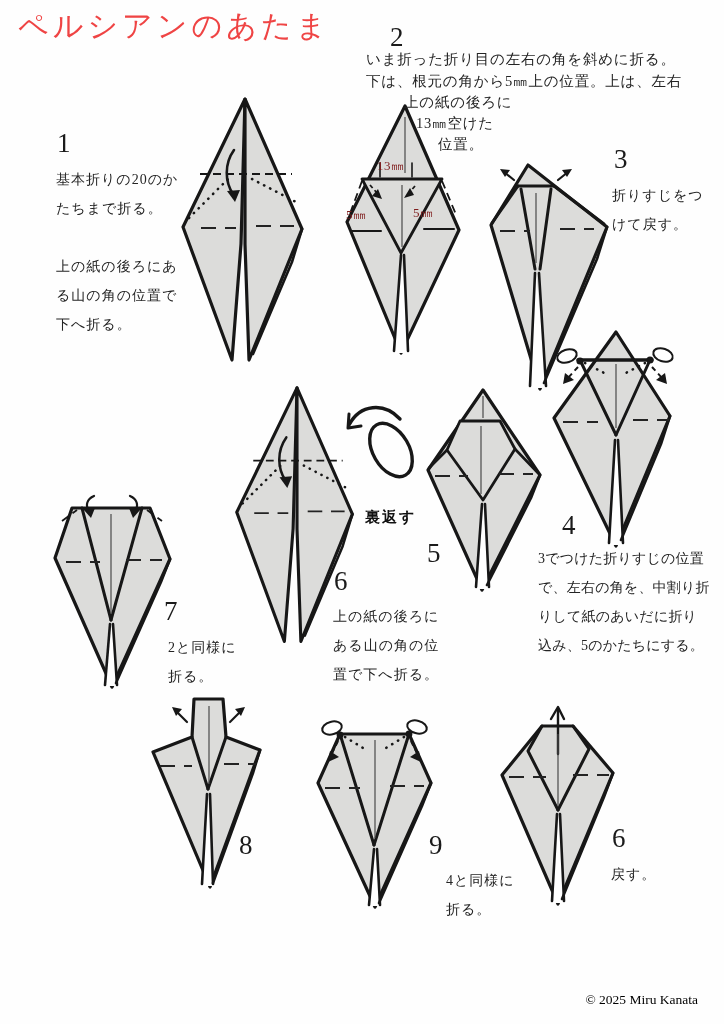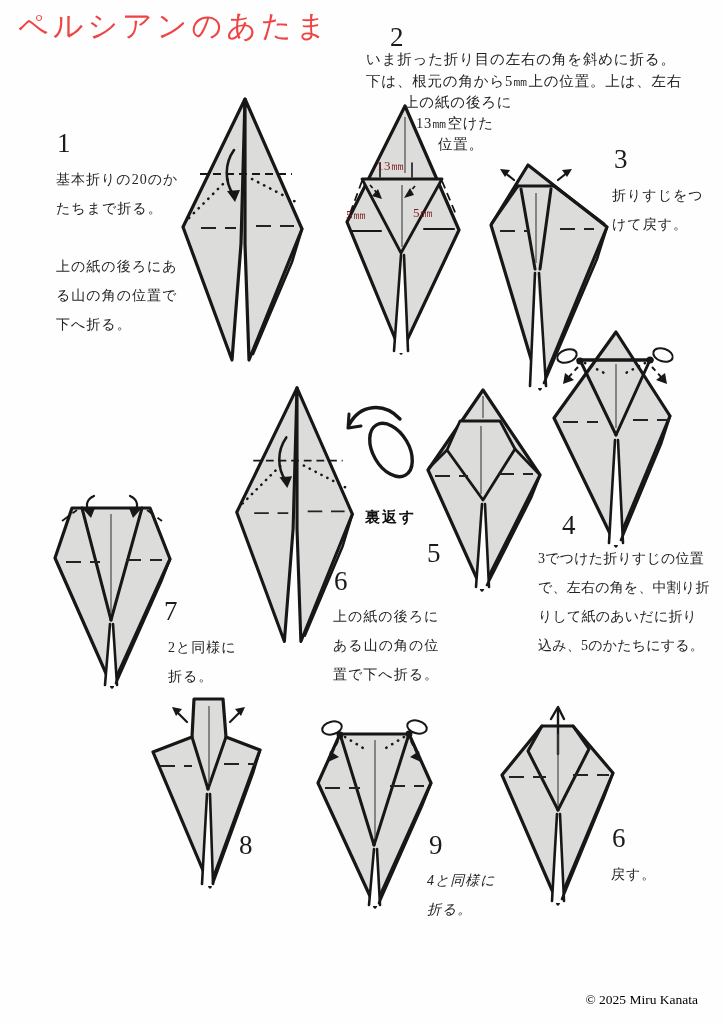--- a/index.html
+++ b/index.html
@@ -265,21 +265,21 @@
     <g>
       <path class="dash" style="stroke-dasharray:5 4;stroke-width:2" d="M99,29 L106,43"></path>
       <polygon class="ah" points="109,50 107,39 98,45"></polygon>
     </g>
     <path class="thin" d="M63,28 L63,126"></path>
     <path class="crease" d="M13,76 H48"></path>
     <path class="crease" d="M78,74 H112"></path>
   </svg>
 
   <div class="abs step-num" style="left:429px;top:830px;">9</div>
-  <div class="abs step-text" style="left:427px;top:866px;width:100px;font-style:italic;">4と同様に
+  <div class="abs step-text" style="left:446px;top:866px;width:100px;">4と同様に
 折る。</div>
 
   <svg style="left:494px;top:700px;" width="130" height="212" viewBox="0 0 130 212">
     <path class="paper" d="M48,26 H79 L119,73 L64,204 L8,75 Z"></path>
     <polygon class="whit" points="64,112 57,203 71,203"></polygon>
     <path class="ln" d="M63,114 L58,201"></path>
     <path class="ln" d="M66,114 L70,201"></path>
     <path class="ln" d="M119,73 L110,97 L68,199"></path>
     <path class="ln" style="stroke-width:3" d="M48,26 L34,51 L64,110"></path>
     <path class="ln" style="stroke-width:3" d="M79,26 L95,49 L64,110"></path>

